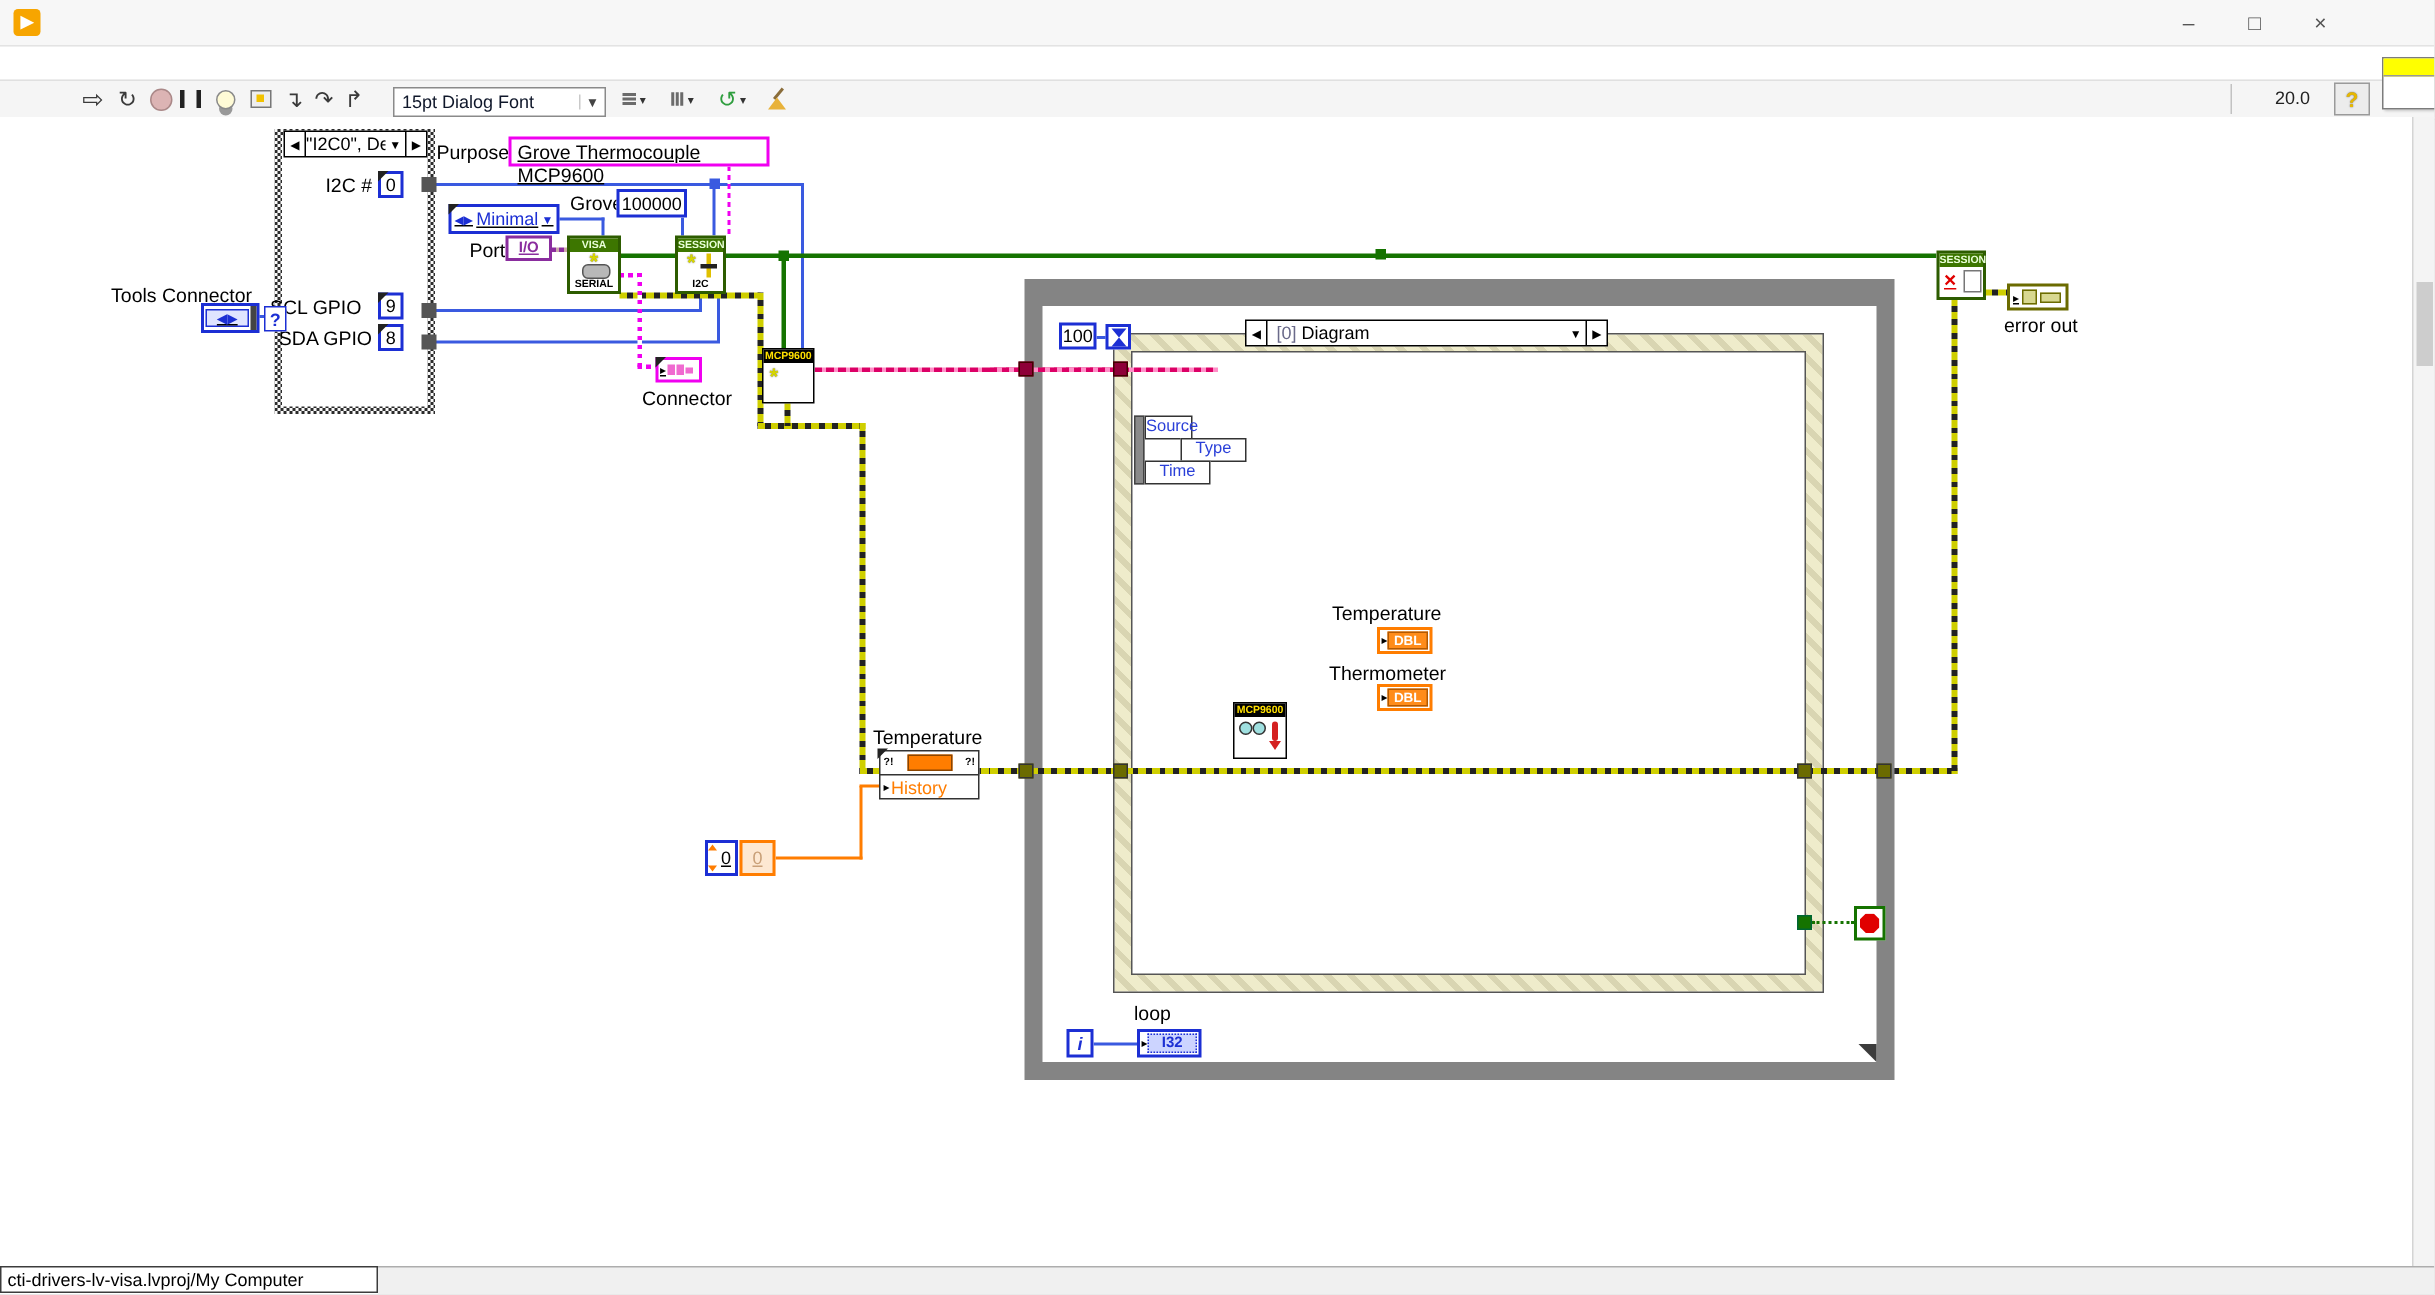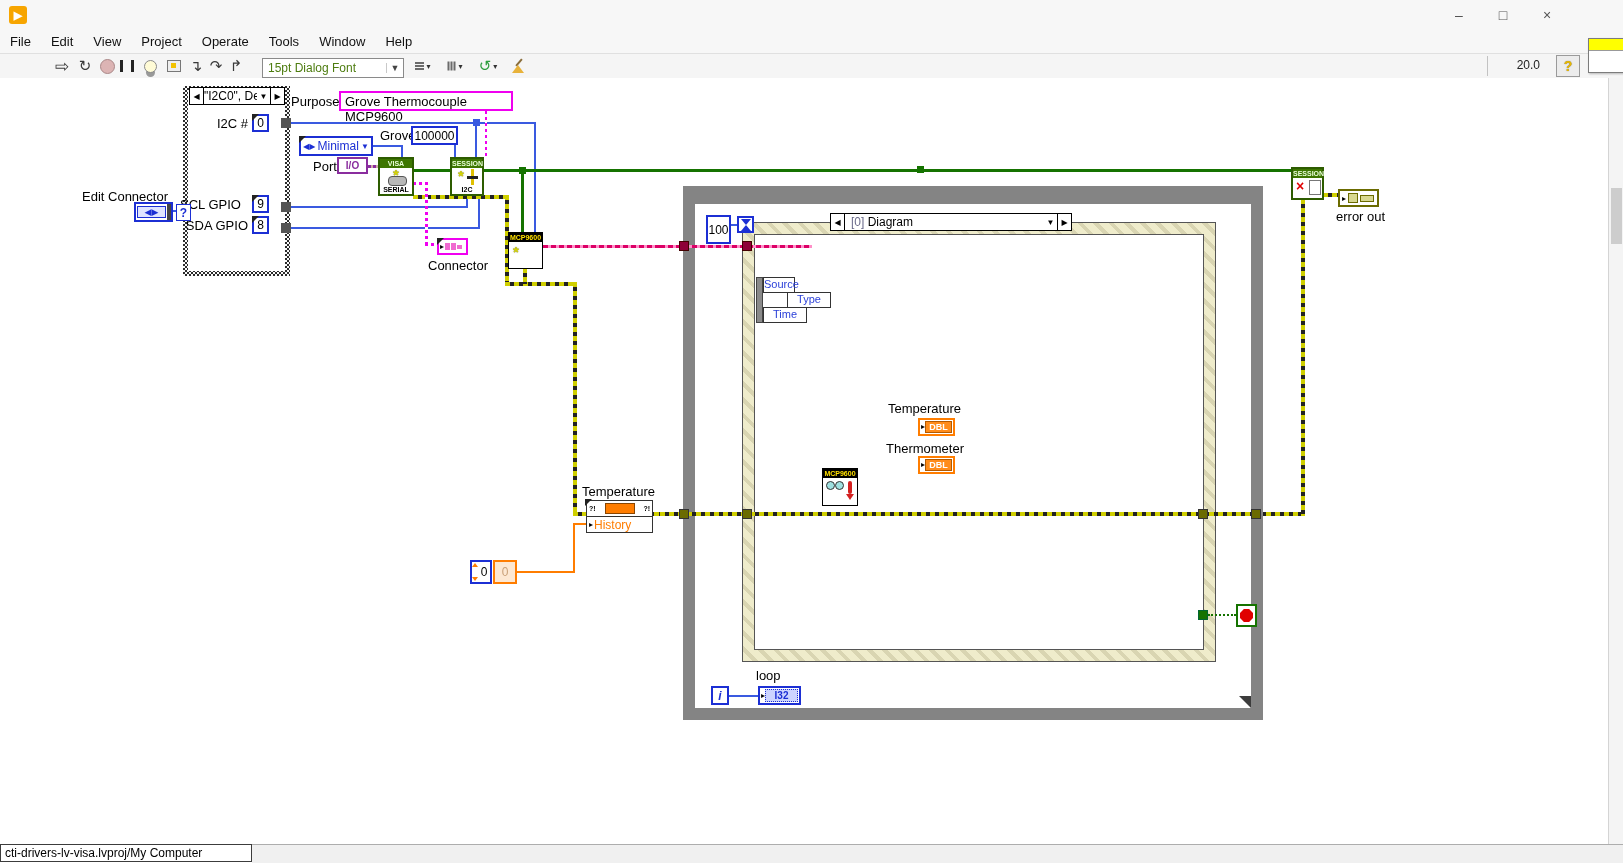--- a/index.html
+++ b/index.html
@@ -1,32 +1,32 @@
 <!DOCTYPE html>
 <html><head>
 <meta charset="utf-8">
 <style>
   html,body{margin:0;padding:0;background:#d8d8d8;}
   #screen{position:relative;width:1623px;height:863px;background:#fff;overflow:hidden;
           font-family:"Liberation Sans",sans-serif;-webkit-font-smoothing:antialiased;}
-  .abs{position:absolute;}
+  .abs{position:absolute;text-decoration:underline;}
   
   #titlebar{position:absolute;left:0;top:0;width:1623px;height:30px;background:#f7f7f7;border-bottom:1px solid #e3e3e3;}
   #lv-icon{position:absolute;left:9px;top:6px;width:18px;height:18px;background:#f7a500;border-radius:3px;
            color:#fff;font-size:11px;line-height:18px;text-align:center;font-weight:bold;}
   #title-text{position:absolute;left:34px;top:8px;font-size:13px;color:#8f8f8f;white-space:nowrap;}
   .winbtn{position:absolute;top:0;width:44px;height:30px;text-align:center;line-height:30px;font-size:14px;color:#555;}
   
   #menubar{position:absolute;left:0;top:30px;width:1623px;height:23px;background:#f7f7f7;display:flex;align-items:center;}
   .menu-item{padding:0 10px;font-size:13px;color:#111;}
   
   #toolbar{position:absolute;left:0;top:53px;width:1623px;height:25px;background:#f5f5f5;border-top:1px solid #e0e0e0;border-bottom:1px solid #b9b9b9;}
   .tbi{position:absolute;top:3px;height:18px;display:flex;align-items:center;justify-content:center;font-size:15px;color:#3a3a3a;}
   #font-box{position:absolute;left:262px;top:4px;width:140px;height:18px;border:1px solid #8a8a8a;background:#fff;font-size:12px;display:flex;align-items:center;}
-  #font-box .txt{flex:1;padding-left:5px;color:#4d7c0f;}
+  #font-box .txt{flex:1;padding-left:5px;color:#0f172a;}
   #font-box .dd{width:16px;text-align:center;color:#444;font-size:9px;border-left:1px solid #c9c9c9;}
   .mini-bars i{display:block;width:9px;height:2px;background:#6b6b6b;margin:1px 0;}
   .caret{font-size:8px;color:#333;margin-left:2px;}
   #zoom-level{position:absolute;left:1498px;top:58px;width:42px;font-size:12px;color:#222;text-align:right;}
   #help-btn{position:absolute;left:1556px;top:55px;width:22px;height:20px;border:1px solid #9a9a9a;background:#ececec;
             text-align:center;line-height:20px;font-weight:bold;font-size:14px;color:#e8b800;text-shadow:0 0 1px #555;}
   #nav-win{position:absolute;left:1588px;top:38px;width:34px;height:33px;border:1px solid #7c7c7c;background:#fff;box-shadow:1px 1px 2px rgba(0,0,0,.25);}
   #nav-win .strip{position:absolute;left:0;top:0;width:100%;height:11px;background:#ffff00;border-bottom:1px solid #999;}
   
   #diagram{position:absolute;left:0;top:78px;width:1623px;height:767px;background:#ffffff;overflow:hidden;}
@@ -106,30 +106,20 @@
 
 <div id="screen">
 
   <div id="titlebar">
     <div id="lv-icon">▶</div>
     <div class="winbtn" style="left:1437px;">–</div>
     <div class="winbtn" style="left:1481px;">□</div>
     <div class="winbtn" style="left:1525px;">×</div>
   </div>
 
-  <div id="menubar">
-    <span class="menu-item">File</span>
-    <span class="menu-item">Edit</span>
-    <span class="menu-item">View</span>
-    <span class="menu-item">Project</span>
-    <span class="menu-item">Operate</span>
-    <span class="menu-item">Tools</span>
-    <span class="menu-item">Window</span>
-    <span class="menu-item">Help</span>
-  </div>
 
   <div id="toolbar">
     <div class="tbi" style="left:52px;width:20px;font-size:17px;">⇨</div>
     <div class="tbi" style="left:75px;width:20px;">↻</div>
     <div class="tbi" style="left:99px;width:16px;">
       <span style="width:13px;height:13px;border-radius:50%;background:#dcb4b4;border:1px solid #a88;"></span>
     </div>
     <div class="tbi" style="left:120px;width:14px;">
       <span style="width:9px;height:12px;border-left:3px solid #222;border-right:3px solid #222;"></span>
     </div>
@@ -247,21 +237,21 @@
     <div class="tunnel" style="left:1198px;top:431px;width:10px;height:10px;background:#6b6b00;border:1px solid #333;"></div>
     <div class="tunnel" style="left:1251px;top:431px;width:10px;height:10px;background:#6b6b00;border:1px solid #333;"></div>
 
     <div class="sel-box" style="left:830px;top:135px;width:242px;height:18px;">
       <span class="arr arrL">◀</span>
       <span class="stxt" style="text-align:left;padding-left:6px;"><i style="font-style:normal;color:#6a6a8a;">[0]</i> <b style="font-weight:normal;color:#000;">Diagram</b></span>
       <span class="arr" style="font-size:8px;">▼</span>
       <span class="arr arrR">▶</span>
     </div>
 
-    <div class="nconst" style="left:706px;top:137px;width:25px;height:29px;">100</div>
+    <div class="nconst" style="left:706px;top:137px;width:25px;height:18px;">100</div>
     <div class="nconst hourglass" style="left:737px;top:138px;width:17px;height:17px;flex-direction:column;">
       <i class="hg-top"></i>
         <i class="hg-bot"></i>
     </div>
 
     <div class="abs" style="left:756px;top:199px;width:7px;height:46px;background:#8a8a8a;border:1px solid #444;box-sizing:border-box;"></div>
     <div class="evnode-cell" style="left:763px;top:199px;width:32px;height:16px;">Source</div>
     <div class="evnode-cell" style="left:763px;top:214px;width:44px;height:16px;margin-left:24px;">Type</div>
     <div class="evnode-cell" style="left:763px;top:229px;width:44px;height:16px;">Time</div>
 
@@ -277,21 +267,21 @@
     <div class="nconst corner-flag" style="left:252px;top:36px;width:17px;height:18px;">0</div>
     <div class="tunnel" style="left:281px;top:40px;width:10px;height:10px;background:#555;"></div>
     <div class="lbl" style="left:180px;top:119px;width:68px;">SCL GPIO</div>
     <div class="nconst corner-flag" style="left:252px;top:117px;width:17px;height:18px;">9</div>
     <div class="tunnel" style="left:281px;top:124px;width:10px;height:10px;background:#555;"></div>
     <div class="lbl" style="left:180px;top:140px;width:68px;text-align:right;">SDA GPIO</div>
     <div class="nconst corner-flag" style="left:252px;top:138px;width:17px;height:18px;">8</div>
     <div class="tunnel" style="left:281px;top:145px;width:10px;height:10px;background:#555;"></div>
     <div class="nconst" style="left:176px;top:126px;width:15px;height:17px;border-width:1px;color:#1c2fd4;font-weight:bold;">?</div>
 
-    <div class="lbl" style="left:62px;top:111px;width:106px;text-align:right;">Edit Connector</div>
+    <div class="lbl" style="left:62px;top:111px;width:106px;text-align:right;">Tools Connector</div>
     <div class="abs" style="left:134px;top:124px;width:39px;height:20px;border:2px solid #1c2fd4;background:#fff;box-sizing:border-box;display:flex;align-items:center;">
       <span style="flex:1;text-align:center;color:#1c2fd4;font-size:9px;background:#dfe4ff;border:1px solid #1c2fd4;margin:1px;">◀▶</span>
       <span style="width:4px;height:100%;background:#444;"></span>
     </div>
 
     <div class="lbl" style="left:291px;top:16px;">Purpose</div>
     <div class="abs" style="left:339px;top:13px;width:174px;height:20px;border:2px solid #f000f0;background:#fff;box-sizing:border-box;font-size:13px;padding:1px 0 0 4px;">Grove Thermocouple MCP9600</div>
 
     <div class="abs corner-flag" style="left:299px;top:58px;width:74px;height:20px;border:2px solid #1c2fd4;background:#fff;box-sizing:border-box;display:flex;align-items:center;padding:0 2px;">
       <span style="font-size:8px;color:#1c2fd4;">◀▶</span>

